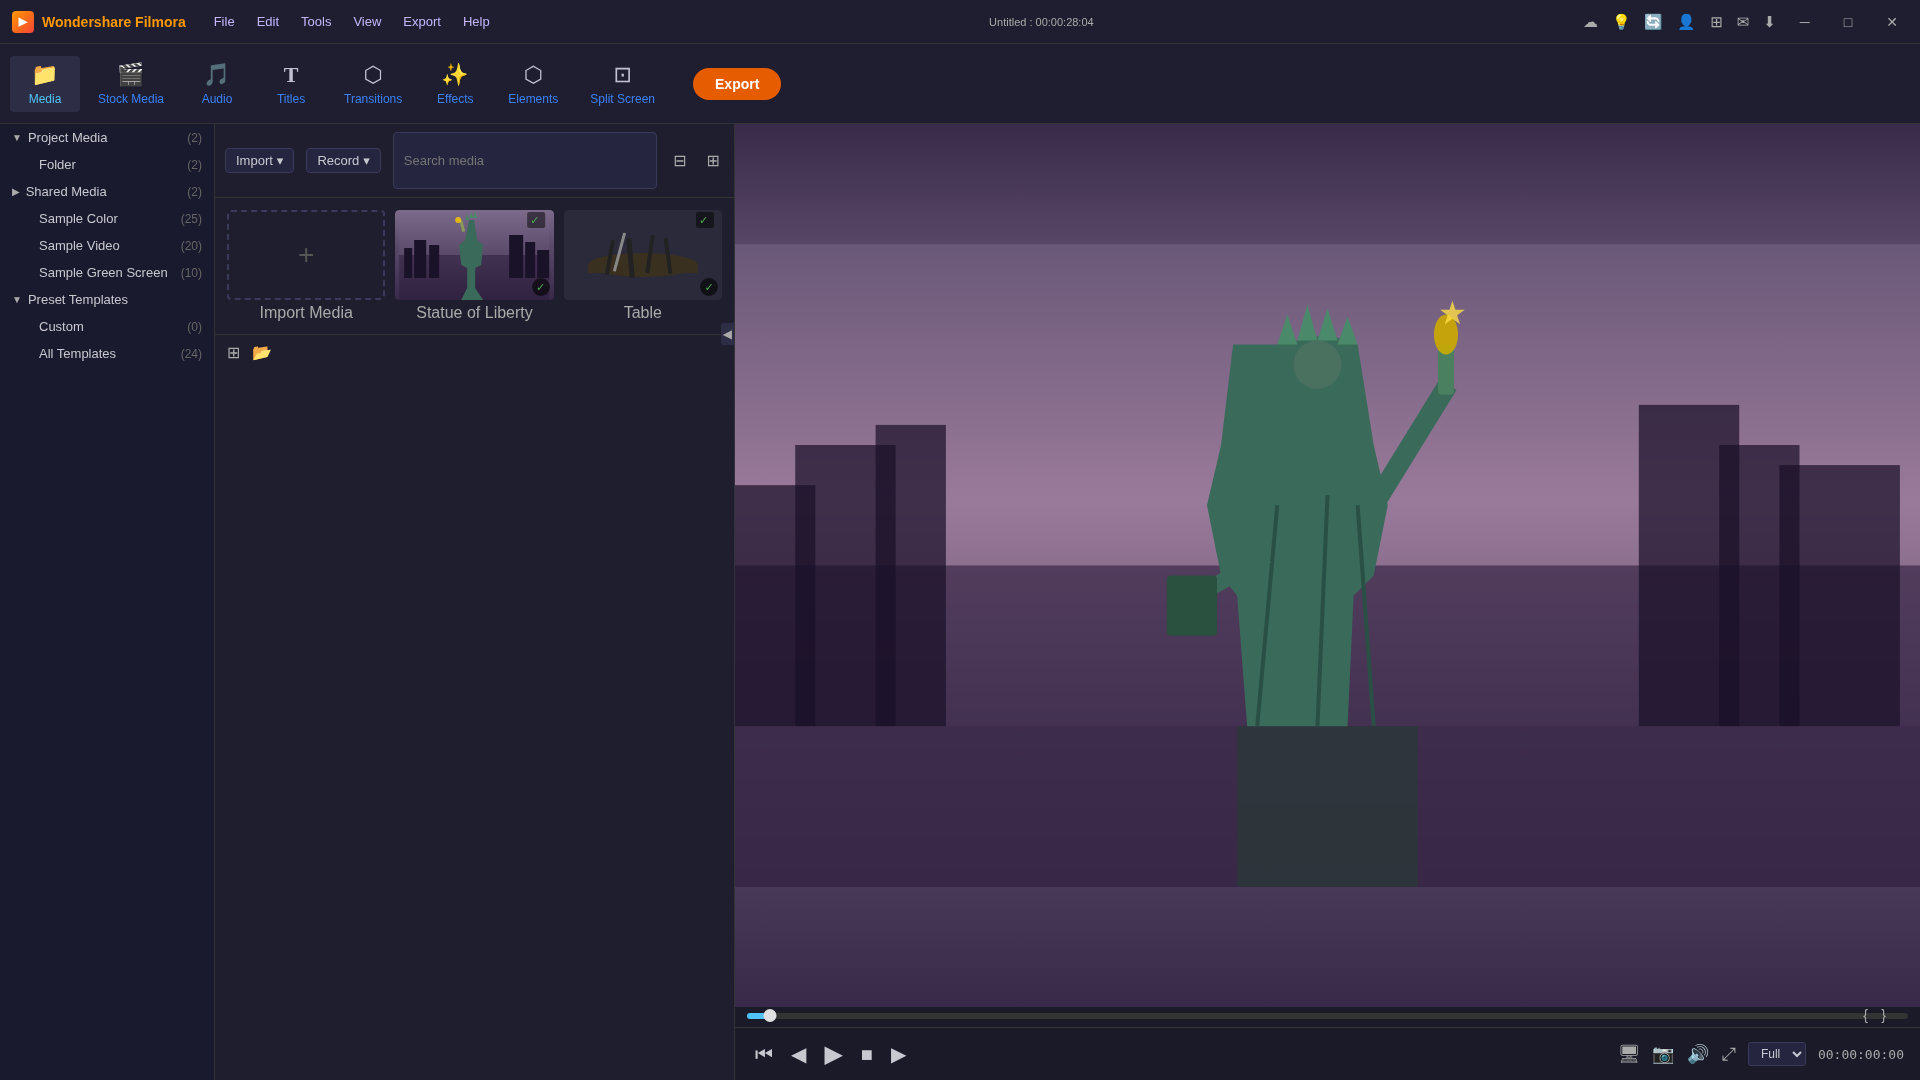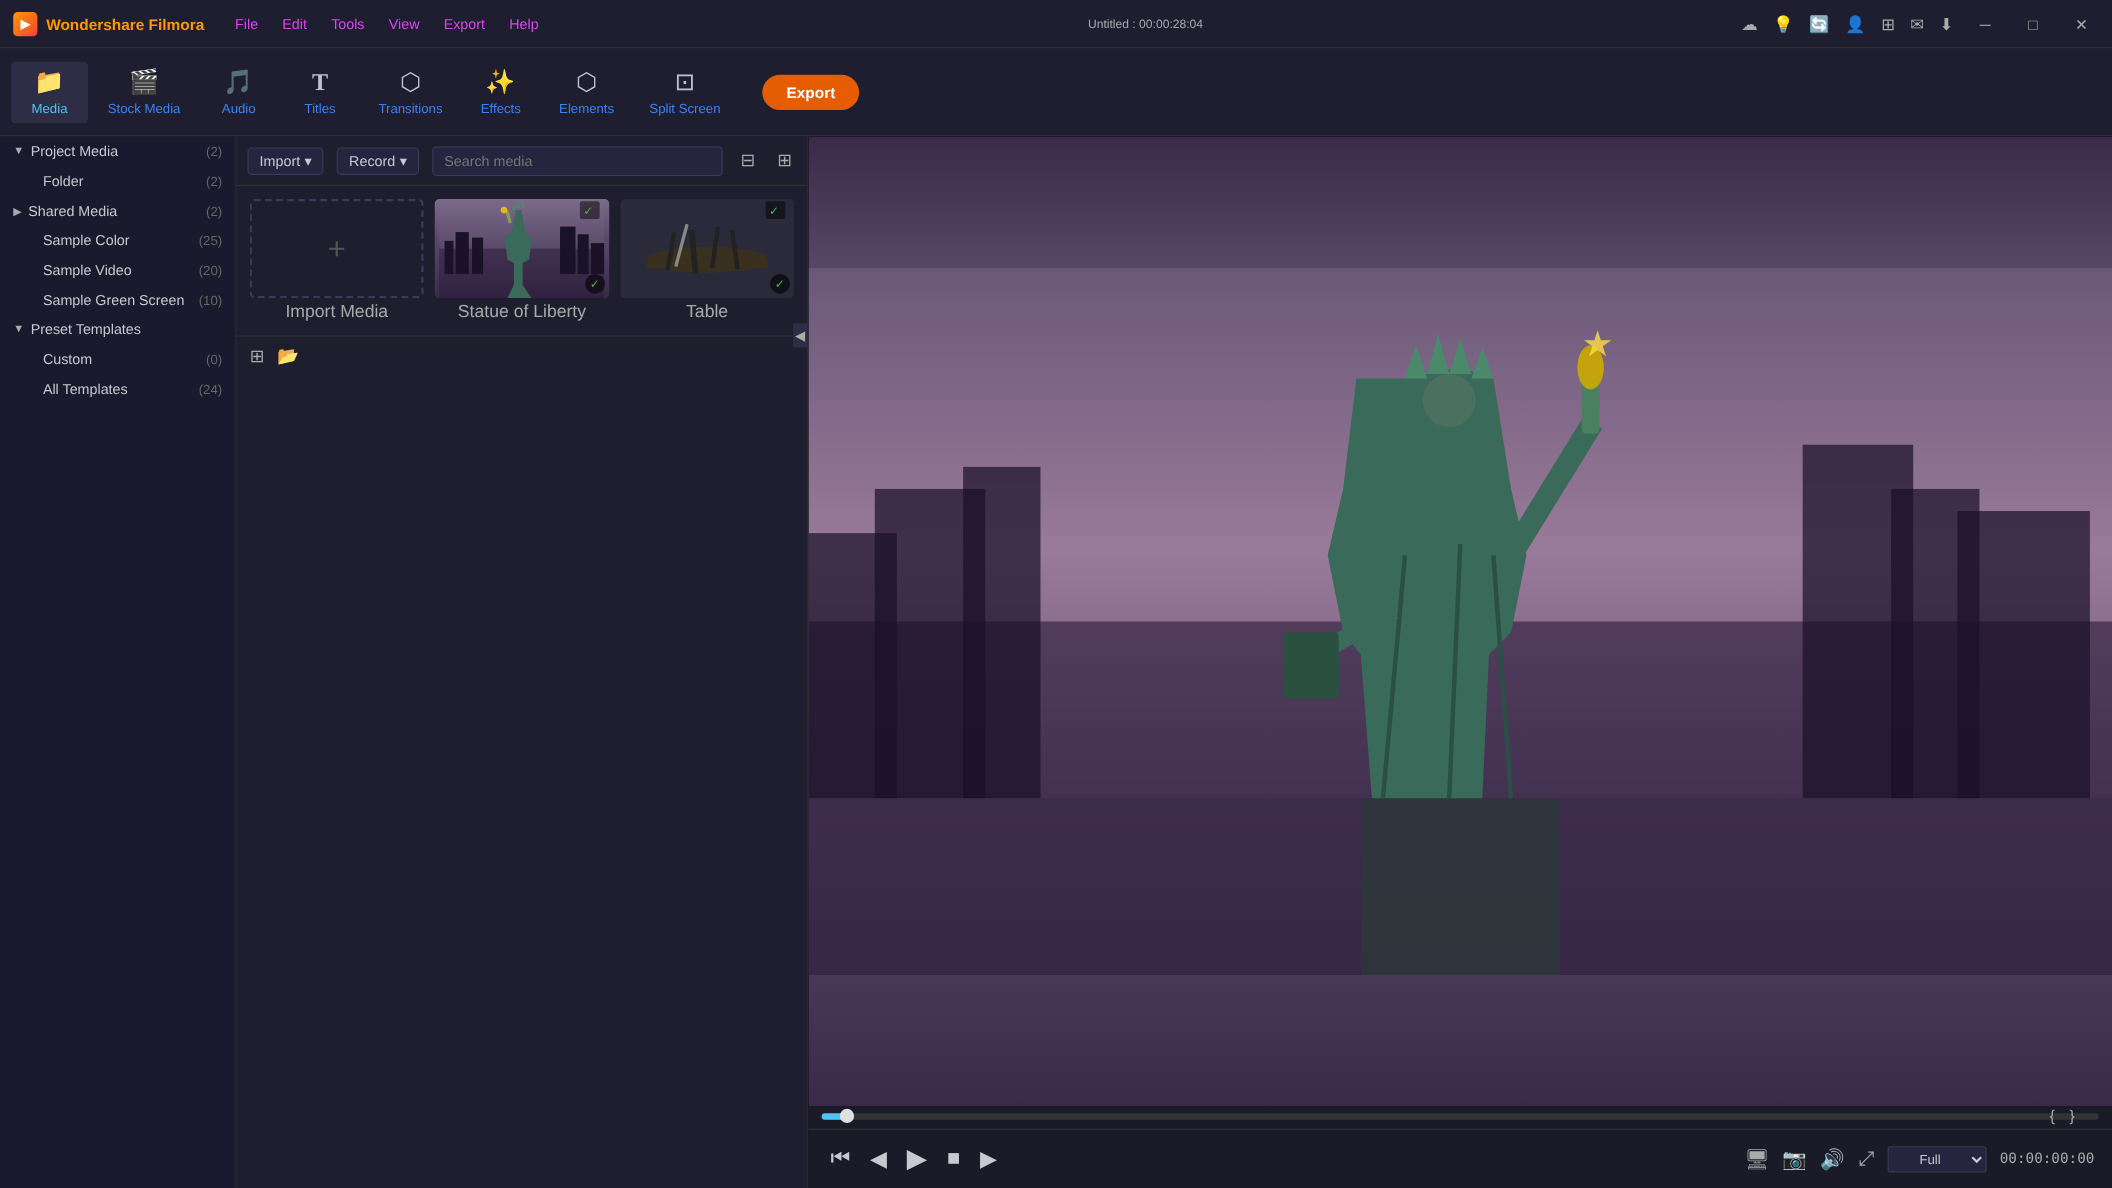--- a/index.html
+++ b/index.html
@@ -4,21 +4,21 @@
   <style>
     * { margin: 0; padding: 0; box-sizing: border-box; }
     body { width: 1920px; height: 1080px; background: #1a1a2e; color: #c8c8d0; font-family: 'Segoe UI', Arial, sans-serif; font-size: 13px; overflow: hidden; }
 
     
     #titlebar { display: flex; align-items: center; justify-content: space-between; background: #1e1e30; height: 44px; padding: 0 12px; border-bottom: 1px solid #333; }
     #titlebar-left { display: flex; align-items: center; gap: 18px; }
     #app-logo { display: flex; align-items: center; gap: 8px; color: #ff9800; font-size: 14px; font-weight: 600; }
     #app-logo span.logo-icon { width: 22px; height: 22px; background: linear-gradient(135deg, #ff9800, #f44336); border-radius: 4px; display: flex; align-items: center; justify-content: center; color: white; font-size: 11px; }
     #menu-bar { display: flex; gap: 2px; }
-    .menu-item { padding: 4px 10px; cursor: pointer; border-radius: 3px; color: #d946ef; font-size: 13px; }
+    .menu-item { padding: 4px 10px; cursor: pointer; border-radius: 3px; color: #c4b5fd; font-size: 13px; }
     #titlebar-center { color: #aaa; font-size: 11px; }
     #titlebar-right { display: flex; align-items: center; gap: 14px; }
     .title-icon { color: #aaa; cursor: pointer; font-size: 15px; }
     .window-btn { padding: 2px 10px; cursor: pointer; font-size: 14px; color: #aaa; }
 
     
     #toolbar { display: flex; align-items: center; background: #1e1e30; height: 80px; border-bottom: 1px solid #333; padding: 0 10px; gap: 4px; }
     .toolbar-btn { display: flex; flex-direction: column; align-items: center; justify-content: center; padding: 6px 14px; cursor: pointer; border-radius: 4px; gap: 4px; min-width: 70px; }
     .toolbar-btn.active { background: #2d2d45; }
     .toolbar-btn .tb-icon { font-size: 22px; color: #c0c0d0; }
@@ -35,21 +35,21 @@
     .tree-item { display: flex; align-items: center; justify-content: space-between; padding: 6px 12px; cursor: pointer; }
     .tree-item-left { display: flex; align-items: center; gap: 6px; }
     .tree-item .count { color: #666; font-size: 12px; }
     .tree-indent { padding-left: 39px; }
     .expand-icon { color: #aaa; font-size: 10px; }
 
     
     #media-panel { width: 520px; background: #1e1e2e; border-right: 1px solid #333; display: flex; flex-direction: column; }
     #media-toolbar { display: flex; align-items: center; gap: 12px; padding: 8px 10px; border-bottom: 1px solid #333; }
     .media-dropdown { background: #252540; border: 1px solid #3a3a5a; color: #c8c8d0; border-radius: 4px; padding: 4px 10px; font-size: 13px; cursor: pointer; display: flex; align-items: center; gap: 4px; }
-    #search-media { flex: 1; background: #252540; border: 1px solid #3a3a5a; border-radius: 4px; padding: 5px 10px; color: #c8c8d0; font-size: 13px; outline: none; }
+    #search-media { flex: 1; background: #252540; border: 1px solid #3a3a5a; border-radius: 4px; padding: 20px 10px; color: #c8c8d0; font-size: 13px; outline: none; }
     .media-icon-btn { color: #aaa; cursor: pointer; font-size: 16px; padding: 4px; }
     #media-grid { display: grid; grid-template-columns: repeat(3, 1fr); gap: 10px; padding: 12px; overflow-y: auto; }
     .media-item { position: relative; cursor: pointer; border-radius: 4px; overflow: hidden; }
     .media-import { width: 100%; height: 90px; border: 2px dashed #3a3a5a; border-radius: 4px; display: flex; flex-direction: column; align-items: center; justify-content: center; color: #555; cursor: pointer; }
     .media-import span { font-size: 28px; line-height: 1; }
     .media-item-label { font-size: 16px; color: #aaa; margin-top: 4px; text-align: center; }
     .media-check { position: absolute; bottom: 4px; right: 4px; background: rgba(0,0,0,0.6); border-radius: 50%; width: 18px; height: 18px; display: flex; align-items: center; justify-content: center; color: #4caf50; font-size: 11px; }
 
     
     .thumb-sol { background: linear-gradient(to bottom, #7b6a8a 0%, #5a4a6a 40%, #3a2a4a 100%); position: relative; width: 100%; height: 90px; border-radius: 4px; display: flex; align-items: flex-end; justify-content: center; }
@@ -68,21 +68,21 @@
     #scrubber-fill { position: absolute; left: 0; top: 0; width: 2%; height: 100%; background: #4fc3f7; border-radius: 3px; }
     #scrubber-thumb { position: absolute; left: 2%; top: -4px; width: 13px; height: 13px; background: #e0e0e0; border-radius: 50%; transform: translateX(-50%); }
     .scrubber-marks { display: flex; justify-content: space-between; align-items: center; margin-top: 2px; }
     .scrubber-marks span { font-size: 11px; color: #666; }
 
     #preview-controls { display: flex; align-items: center; justify-content: space-between; padding: 8px 16px; background: #1a1a28; border-top: 1px solid #333; }
     #playback-controls { display: flex; align-items: center; gap: 10px; }
     .ctrl-btn { background: none; border: none; color: #c8c8d0; cursor: pointer; font-size: 20px; padding: 4px; }
     .ctrl-btn.play { font-size: 24px; }
     #preview-right { display: flex; align-items: center; gap: 12px; }
-    .quality-select { background: #252540; border: 1px solid #3a3a5a; color: #c8c8d0; border-radius: 3px; padding: 3px 24px; font-size: 12px; }
+    .quality-select { background: #252540; border: 1px solid #3a3a5a; color: #c8c8d0; border-radius: 3px; padding: 3px 8px; font-size: 12px; }
     .timecode { color: #aaa; font-size: 13px; font-family: monospace; }
 
     
     .preview-svg { position: absolute; top: 0; left: 0; width: 100%; height: 100%; }
   </style>
 </head>
 <body>
 
 <div id="titlebar">
   <div id="titlebar-left">

